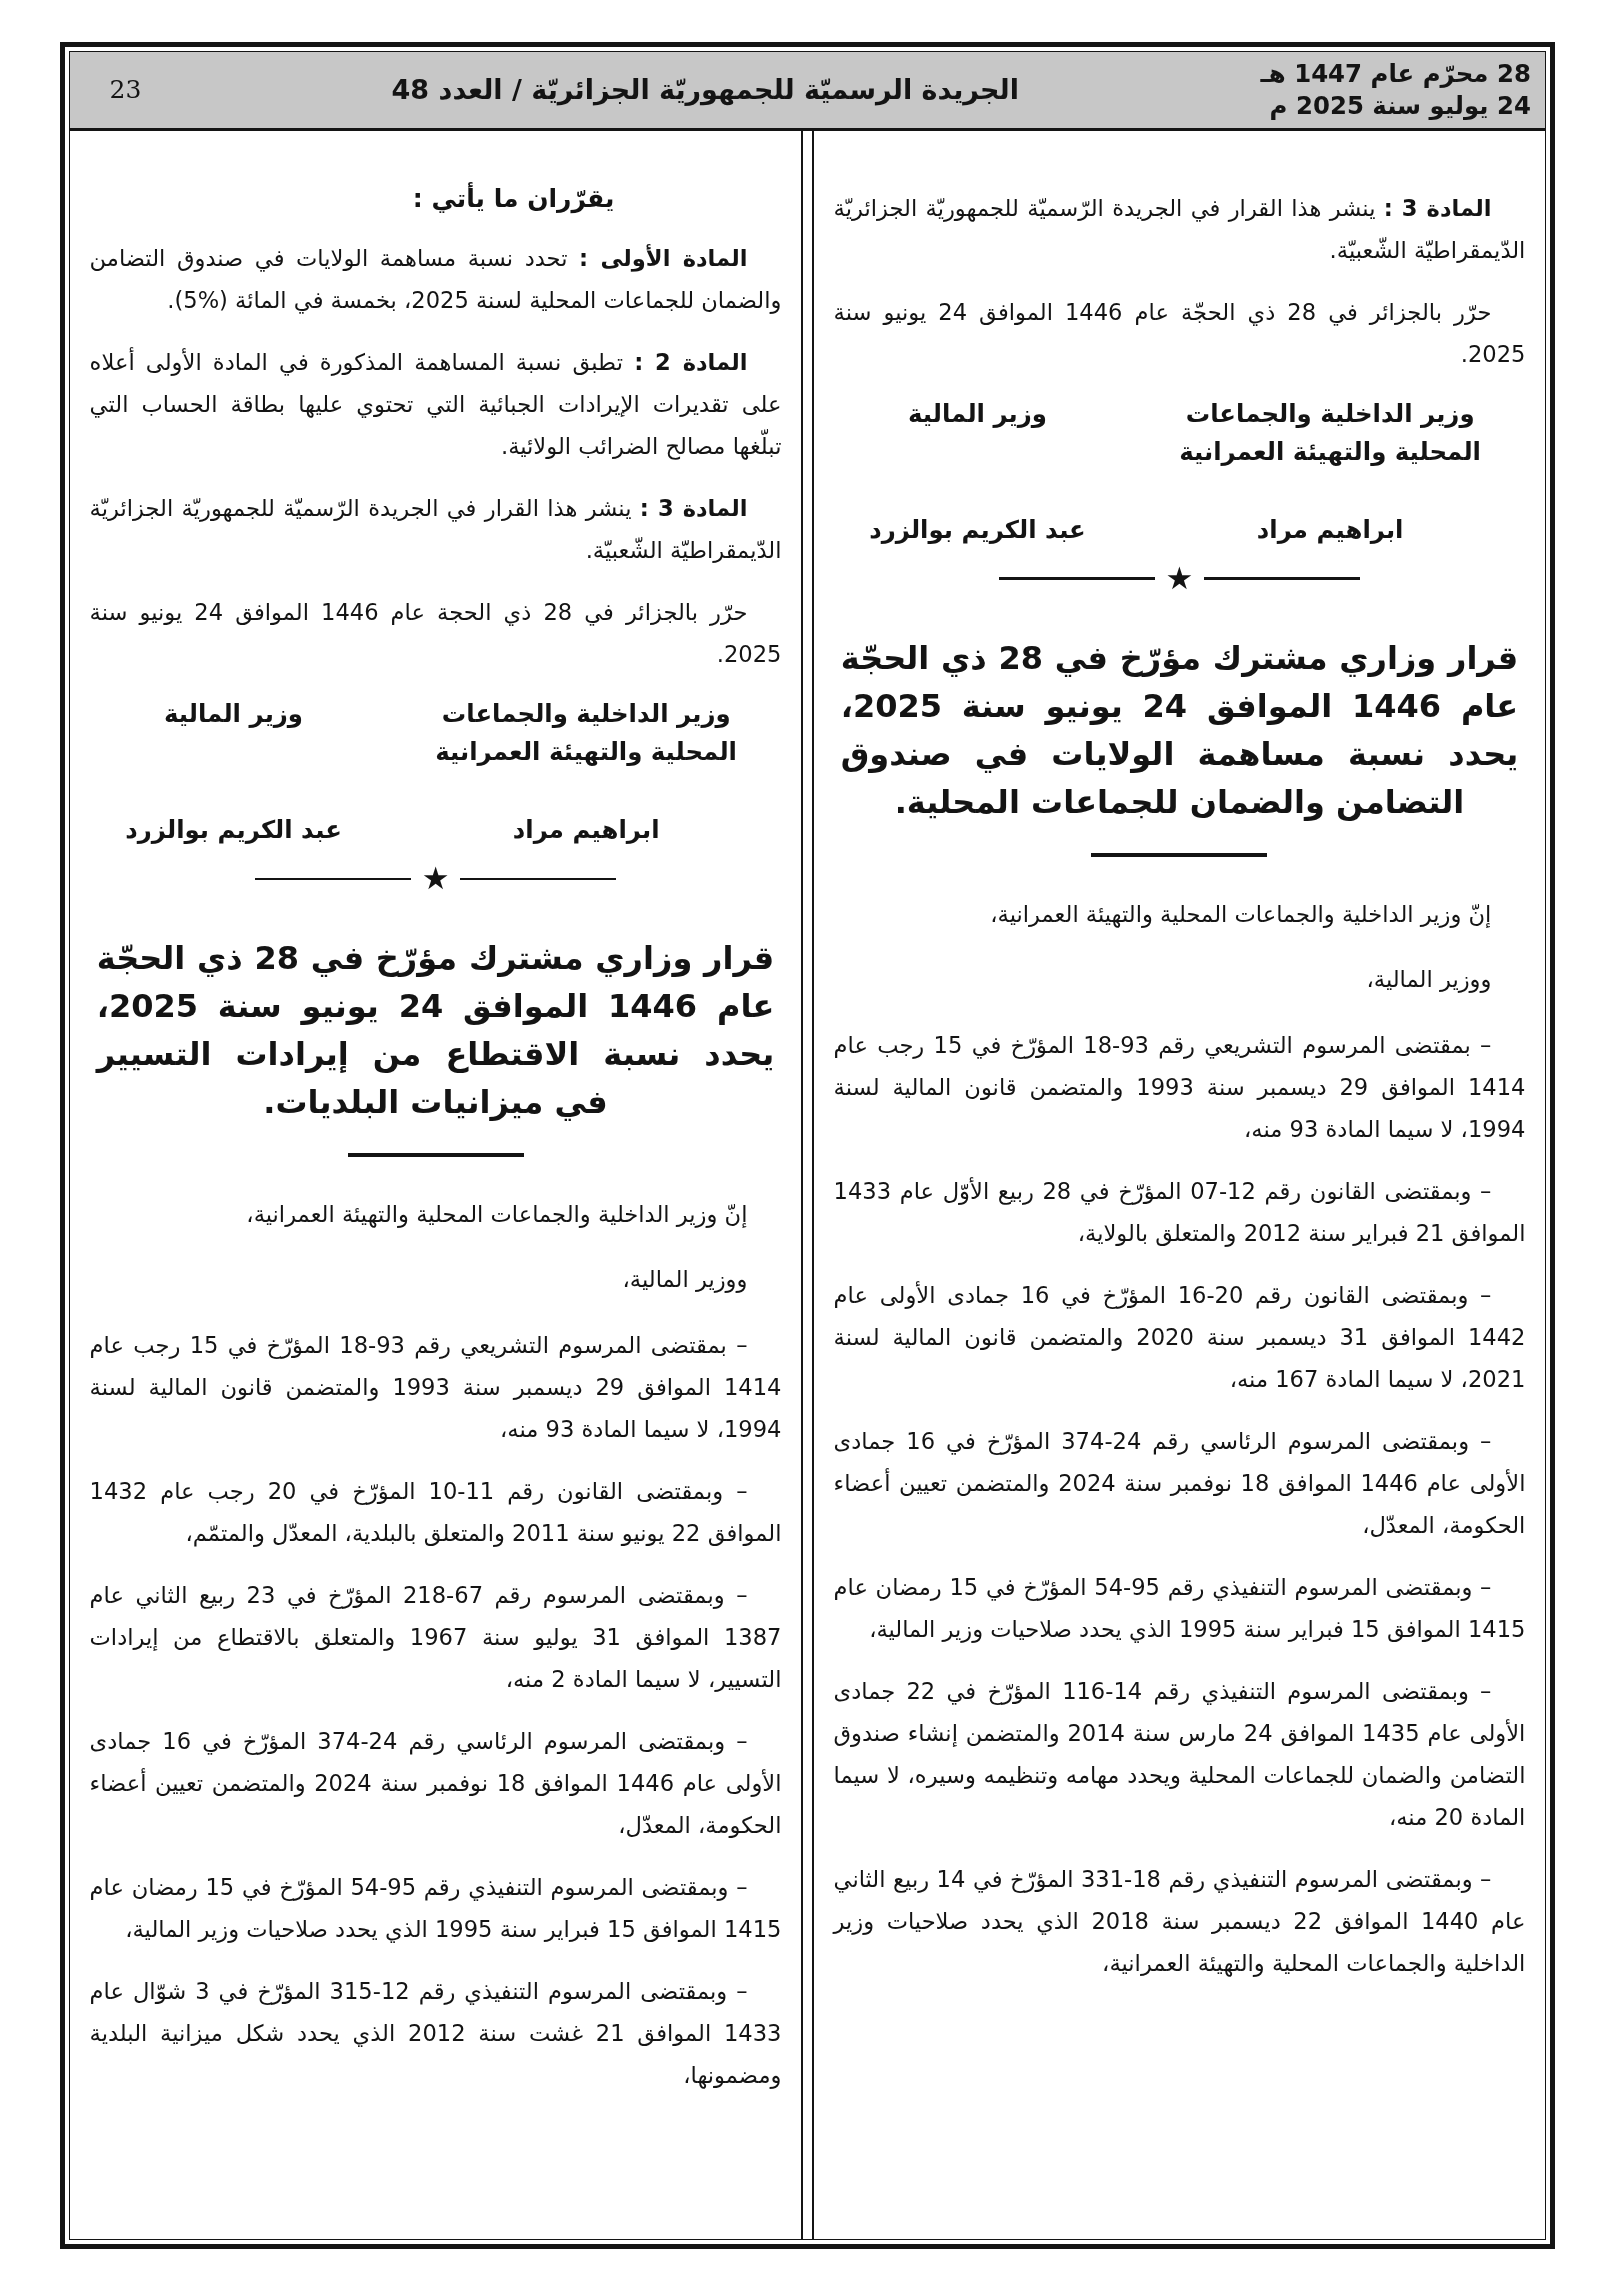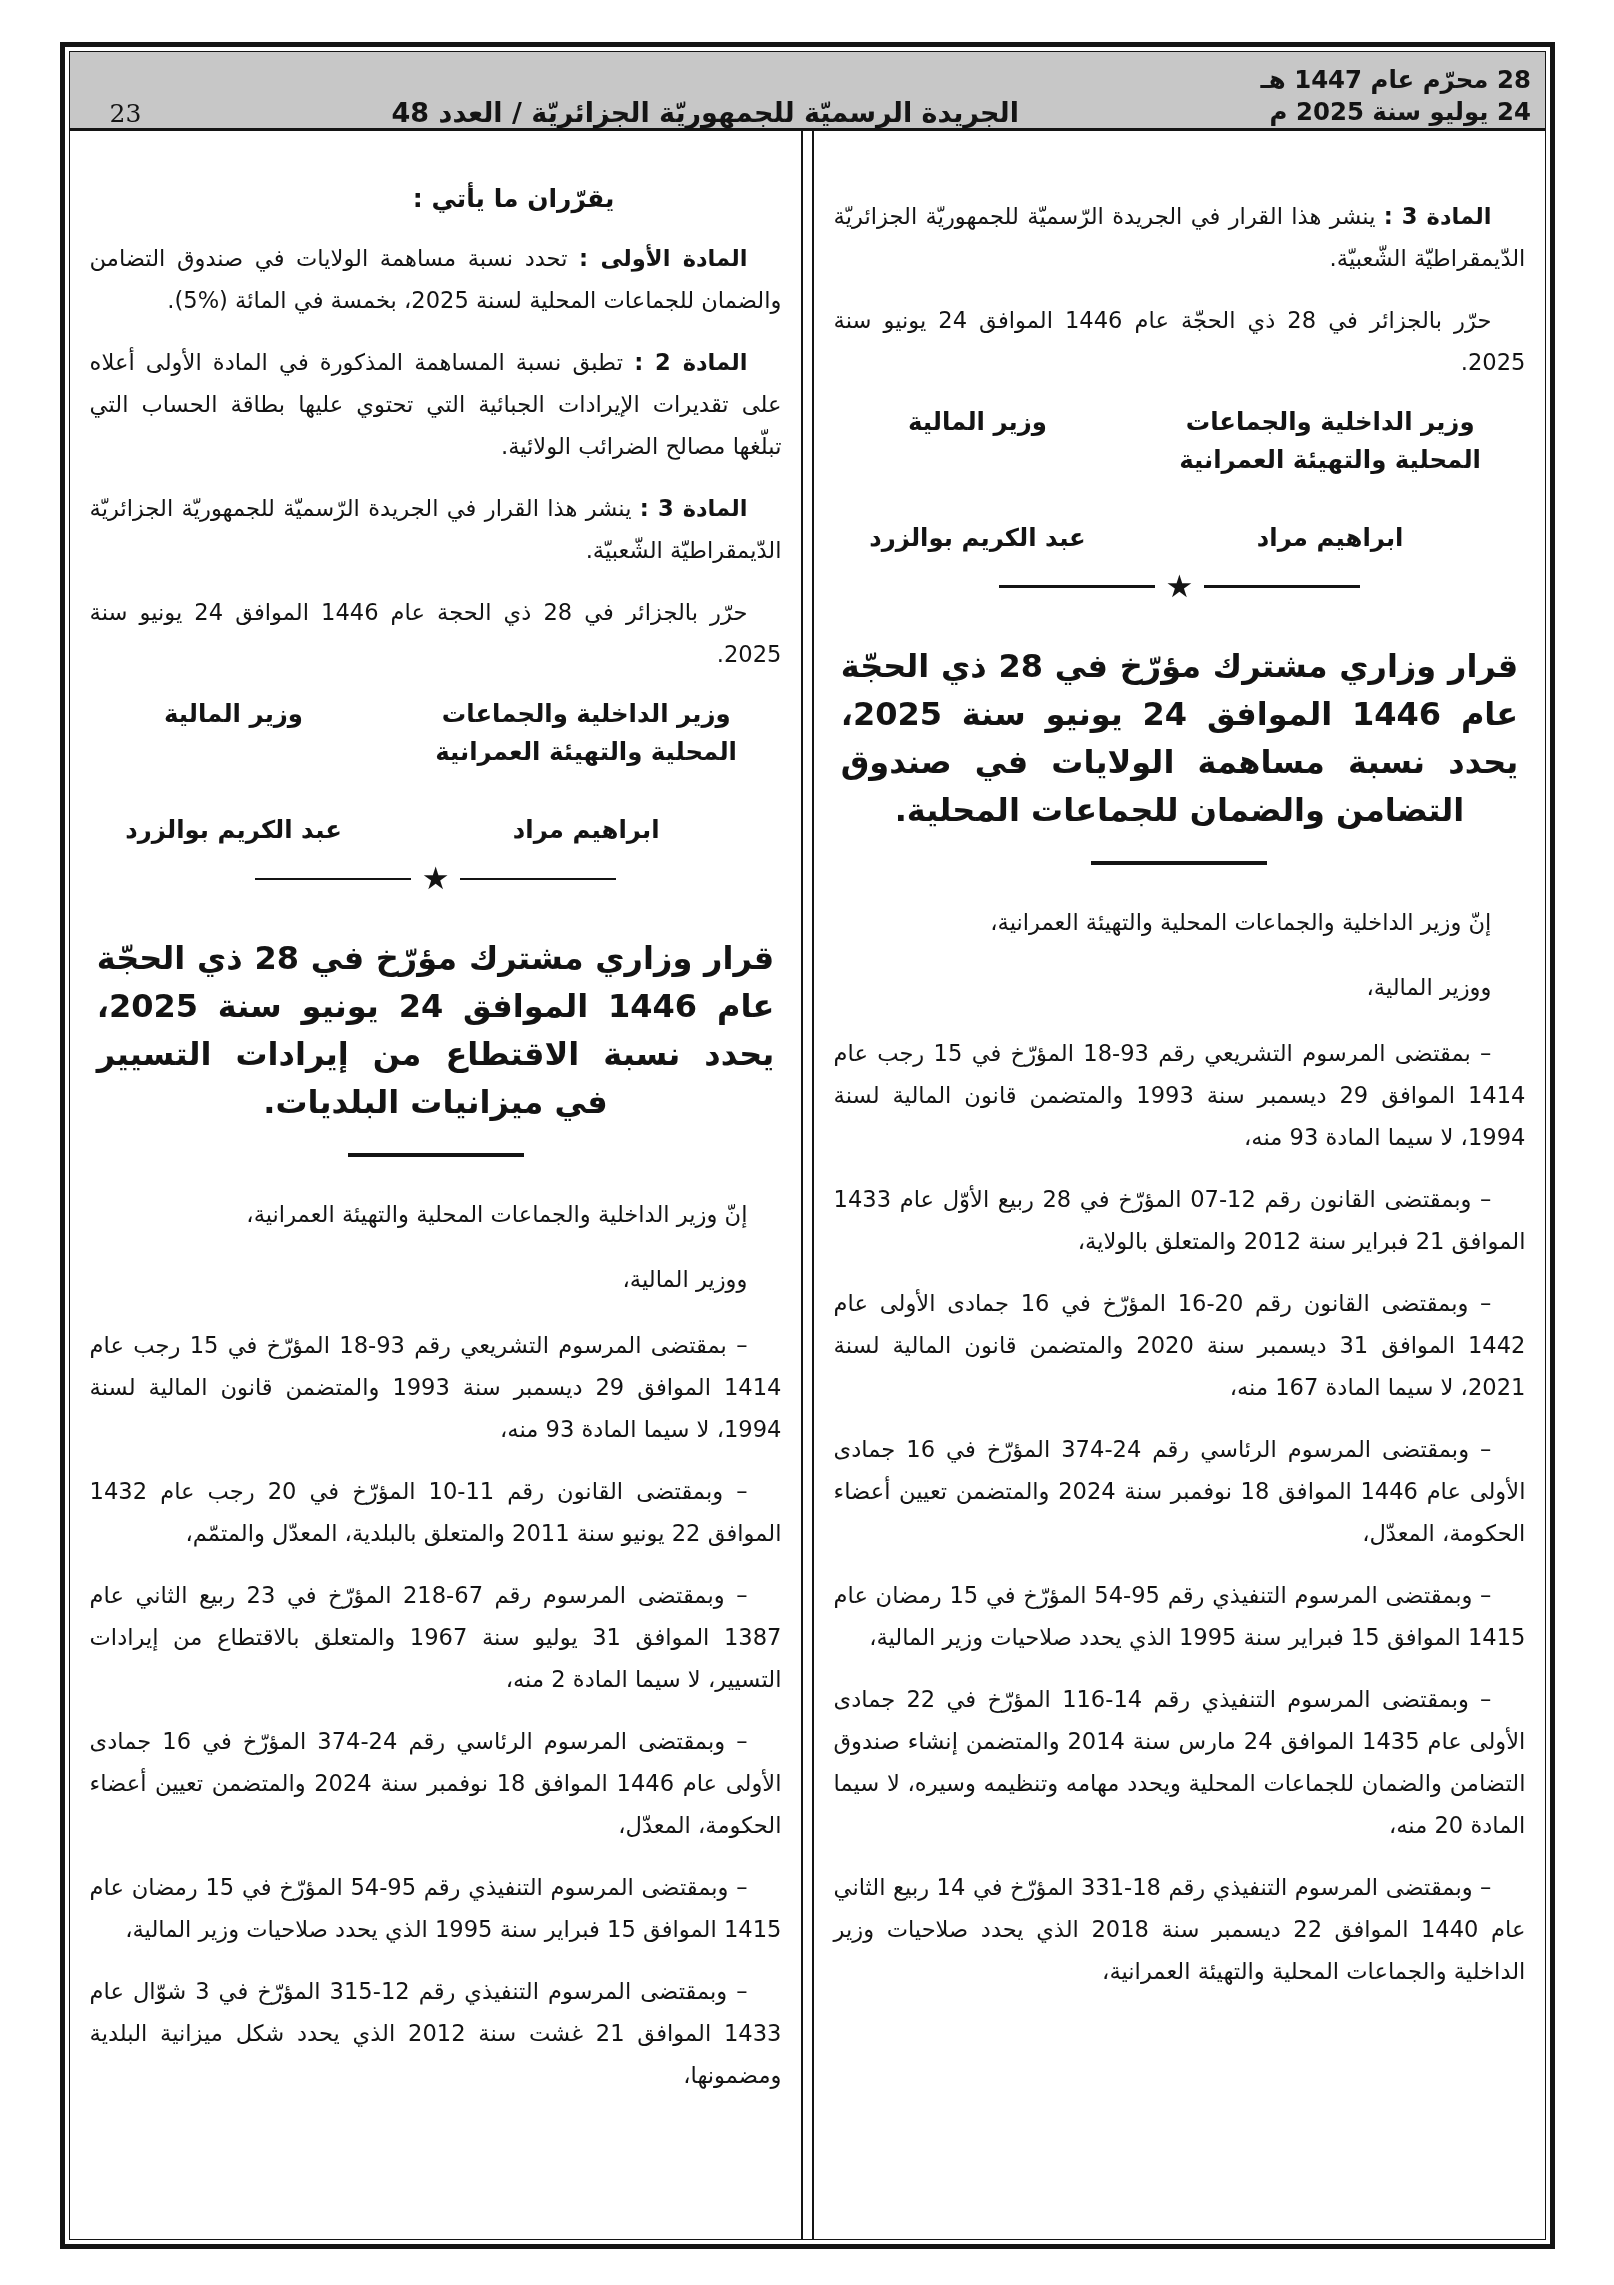--- a/index.html
+++ b/index.html
@@ -11,33 +11,33 @@
     position:absolute;left:60px;top:42px;width:1495px;height:2207px;
     border:5.4px solid #141414;box-sizing:border-box;background:#ffffff;
   }
   .inner{
     position:absolute;top:3.6px;left:3.6px;right:3.6px;bottom:3.6px;
     border:1.8px solid #141414;display:flex;flex-direction:column;box-sizing:border-box;
   }
   
   .header{
     height:76px;min-height:76px;background:#c7c7c7;border-bottom:3.6px solid #141414;
-    display:flex;align-items:flex-end;direction:rtl;
+    display:flex;align-items:center;direction:rtl;
   }
   .hdates{width:308px;padding-right:14.5px;text-align:right;font-weight:bold;font-size:24.4px;line-height:32px;}
   .htitle{flex:1;text-align:center;font-weight:bold;font-size:27px;}
   .pagenum{width:118px;text-align:left;padding-left:40px;font-family:"DejaVu Serif",serif;font-size:25px;box-sizing:border-box;}
   
   .cols{flex:1;display:flex;direction:rtl;overflow:hidden;}
   .col{flex:1;padding:52px 20px 0 20px;box-sizing:border-box;direction:rtl;}
   .sep{width:8.1px;border-right:2.7px solid #141414;border-left:2.7px solid #141414;align-self:stretch;}
   
   .p{
     font-size:22.6px;line-height:42px;text-align:justify;text-indent:34px;
-    margin:12px 0 20px 0;
+    margin:4px 0 20px 0;
   }
   .b{font-weight:bold;}
   .decide{
     font-weight:bold;font-size:25px;
     margin:1.8px 167px 23.5px 0;
   }
   .sigs{display:flex;direction:rtl;justify-content:space-between;margin:9px 3.6px 14.5px 3.6px;}
   .sig{
     display:flex;flex-direction:column;justify-content:space-between;
     text-align:center;font-weight:bold;font-size:24.4px;line-height:38px;min-height:154px;

